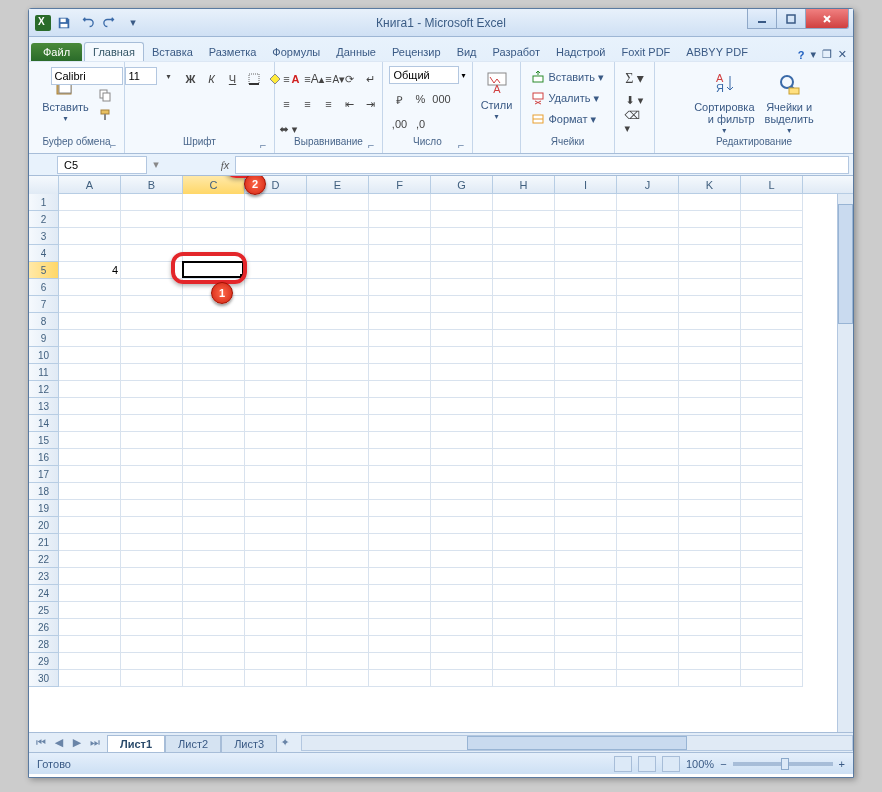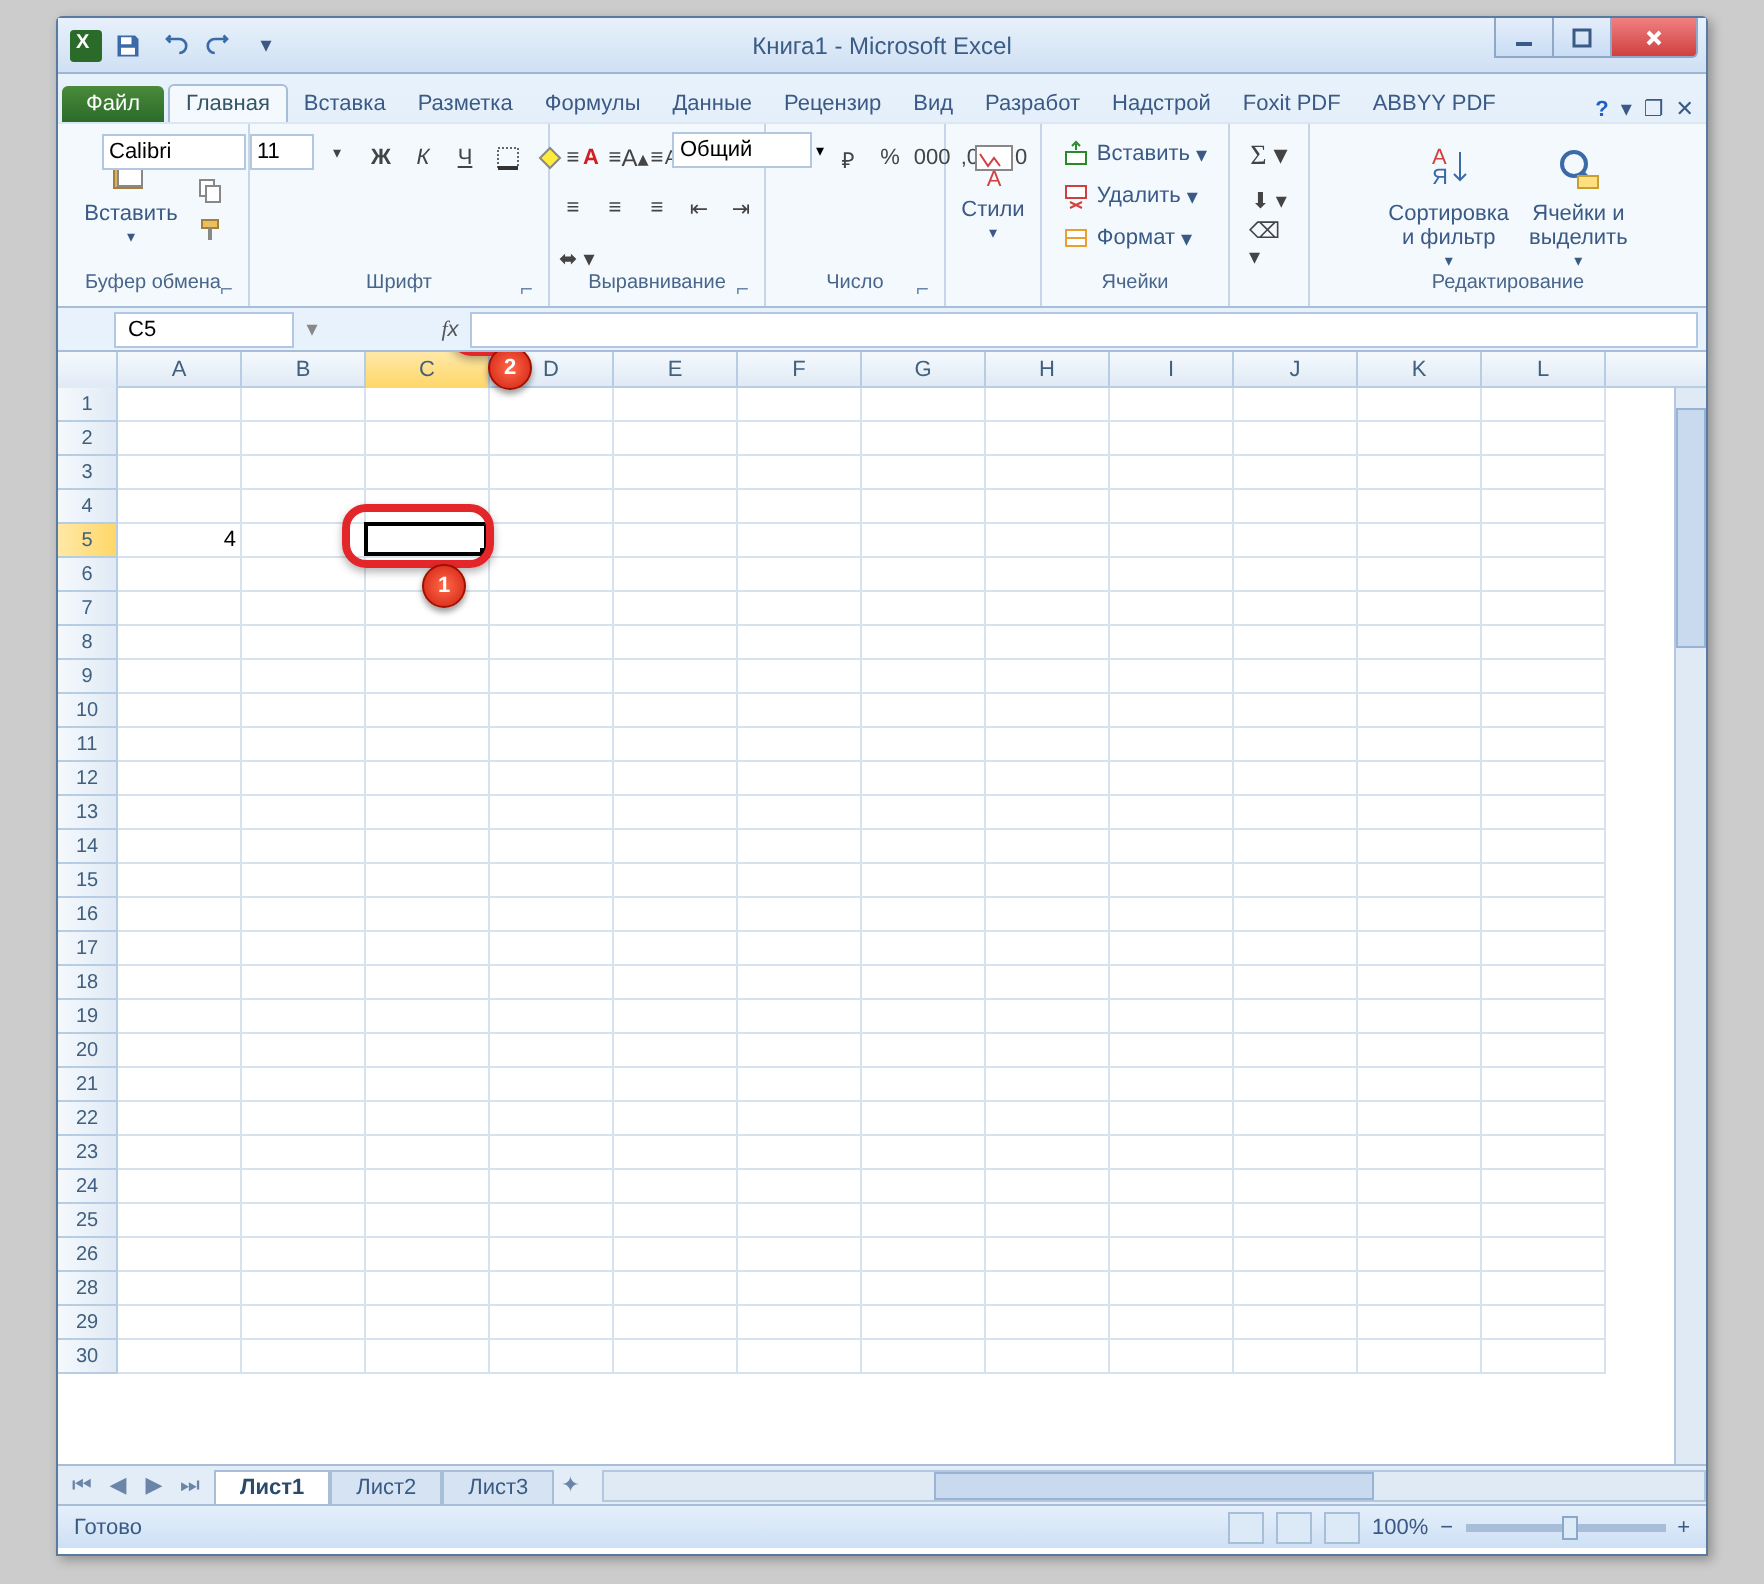--- a/index.html
+++ b/index.html
@@ -233,21 +233,21 @@
           </div>
           <div class="btn-row">
               <div class="fmt" style="width:auto;padding:0 3px">⬌ ▾</div>
             </div>
         </div>
         <div class="group-label">Выравнивание</div>
         <div class="dialog-launcher">⌐</div>
       </div>
 
       <div class="group" style="width:90px">
-        <div class="group-body" style="flex-direction:row">
+        <div class="group-body" style="flex-direction:column">
           <div class="font-row">
               <input class="font-name" style="width: 70px;" value="Общий">
               <span style="font-size:8px">▾</span>
             </div>
           <div class="btn-row">
             <div class="fmt">₽</div>
             <div class="fmt">%</div>
             <div class="fmt">000</div>
           </div>
           <div class="btn-row">
@@ -302,21 +302,21 @@
       <div class="group" style="flex:1;border-right:none">
         <div class="group-body">
           <div class="big-btn">
             <div class="ico">
                 <svg width="28" height="28" viewBox="0 0 28 28">
                   <text x="6" y="12" font-size="11" fill="#d04040">А</text>
                   <text x="6" y="22" font-size="11" fill="#3a6aa8">Я</text>
                   <path d="M20 6v14m-3-3 3 3 3-3" stroke="#3a6aa8" fill="none"></path>
                 </svg>
               </div>
-            <span style="white-space:pre;text-align:center;line-height:1.1">Сортировка
+            <span style="white-space:pre;text-align:right;line-height:1.1">Сортировка
 и фильтр</span>
               <span style="font-size:8px">▾</span>
           </div>
           <div class="big-btn">
             <div class="ico">
                 <svg width="28" height="28" viewBox="0 0 28 28">
                   <circle cx="12" cy="12" r="6" fill="none" stroke="#3a6aa8" stroke-width="2"></circle>
                   <line x1="16" y1="16" x2="22" y2="22" stroke="#3a6aa8" stroke-width="2"></line>
                   <rect x="14" y="18" width="10" height="6" fill="#ffe080" stroke="#c8a030"></rect>
                 </svg>

